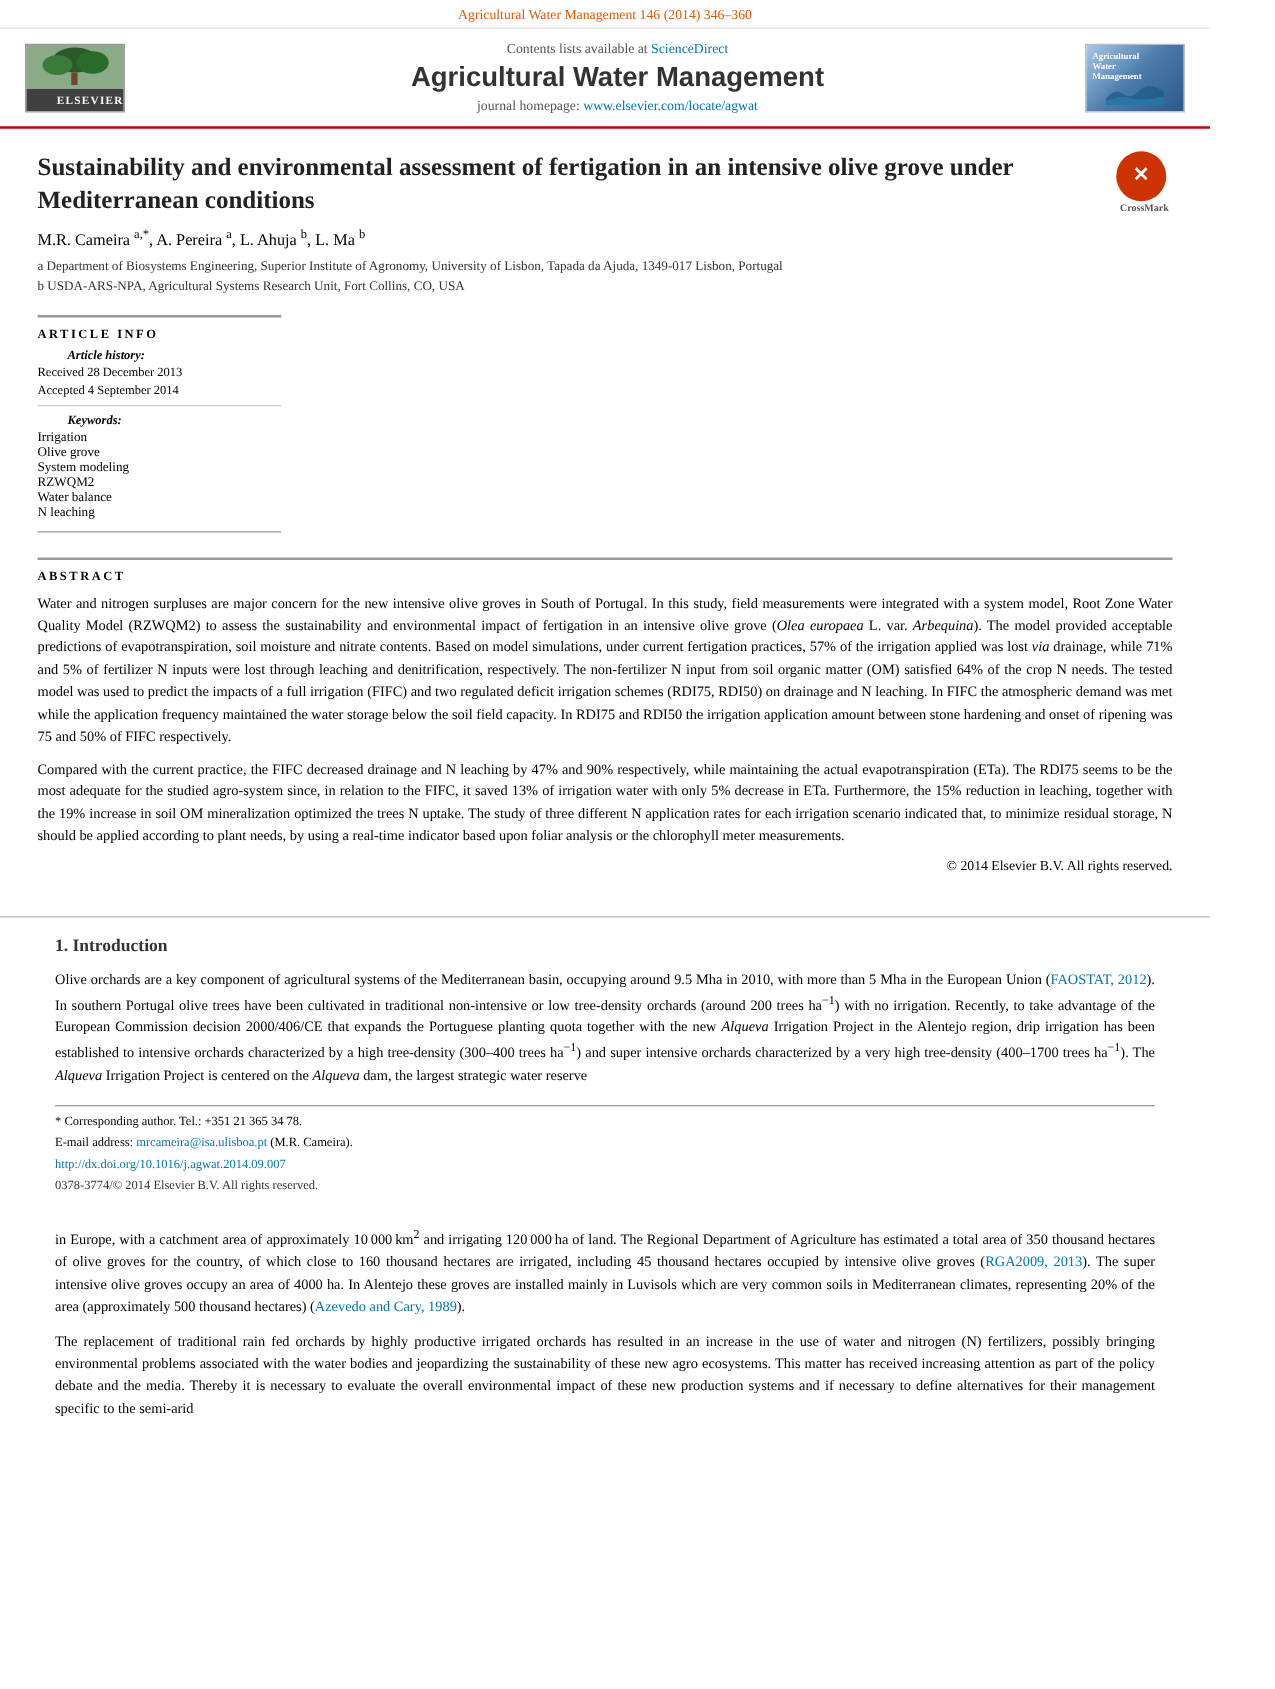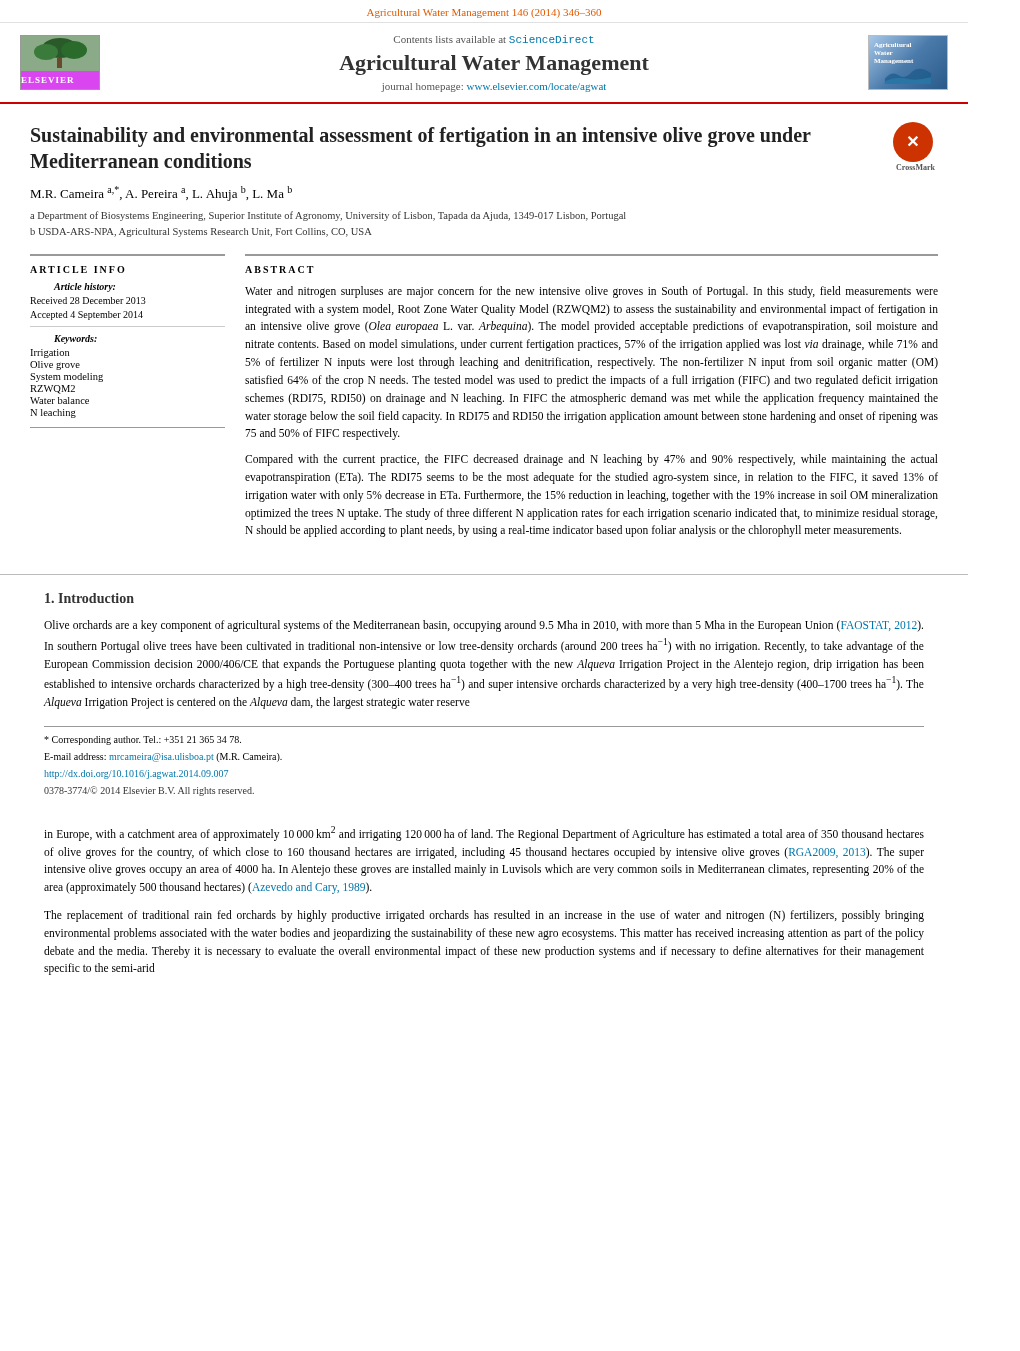--- a/index.html
+++ b/index.html
@@ -44,49 +44,48 @@
       display: flex;
       flex-direction: column;
       overflow: hidden;
     }
     .elsevier-logo-top {
       background: #888;
       height: 35px;
       position: relative;
     }
     .elsevier-logo-bottom {
-      background: #d946ef;
+      background: #404040;
       height: 20px;
       display: flex;
       align-items: center;
-      justify-content: flex-start;
+      justify-content: flex-end;
       color: #fff;
       font-size: 9px;
       font-weight: bold;
       letter-spacing: 1px;
     }
     .journal-center {
       flex: 1;
       text-align: center;
     }
     .contents-line {
       font-size: 11px;
       color: #555;
       margin-bottom: 4px;
     }
     .contents-line a {
       color: #0077aa;
       text-decoration: none;
-      font-family: Liberation Mono, monospace;
     }
     .journal-title-main {
       font-size: 22px;
       font-weight: bold;
       color: #333;
-      font-family: Liberation Serif, serif;
+      font-family: Liberation Sans, sans-serif;
       margin-bottom: 4px;
     }
     .homepage-line {
       font-size: 11px;
       color: #555;
     }
     .homepage-line a {
       color: #0077aa;
       text-decoration: none;
     }
@@ -157,22 +156,23 @@
     }
     .affiliations {
       font-size: 10.5px;
       color: #333;
       margin-bottom: 14px;
       line-height: 1.5;
     }
     
     .two-col {
       display: flex;
-      gap: 20px;
+      gap: 8px;
       margin-top: 10px;
+      flex-direction: column;
     }
     .left-col {
       width: 195px;
       flex-shrink: 0;
     }
     .right-col {
       flex: 1;
     }
     
     .article-info-box {
@@ -399,20 +399,21 @@
           </div>
           <div class="abstract-text" style="margin-top:8px;">
             Compared with the current practice, the FIFC decreased drainage and N leaching by 47% and 90%
             respectively, while maintaining the actual evapotranspiration (ETa). The RDI75 seems to be the most
             adequate for the studied agro-system since, in relation to the FIFC, it saved 13% of irrigation water with
             only 5% decrease in ETa. Furthermore, the 15% reduction in leaching, together with the 19% increase in soil
             OM mineralization optimized the trees N uptake. The study of three different N application rates for each
             irrigation scenario indicated that, to minimize residual storage, N should be applied according to plant
             needs, by using a real-time indicator based upon foliar analysis or the chlorophyll meter measurements.
           </div>
+          <div class="copyright-line">© 2014 Elsevier B.V. All rights reserved.</div>
         </div>
       </div>
     </div>
   </div>
 
   <hr class="sep-line">
 
   <div class="intro-section">
     <div class="section-title">
       <span>1.</span>

